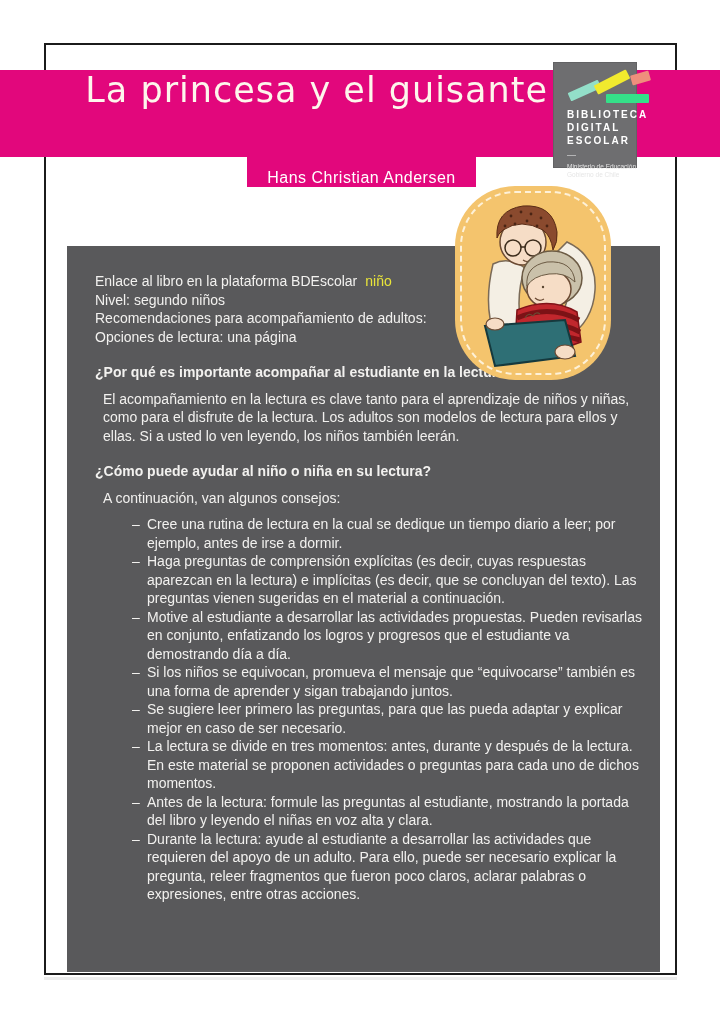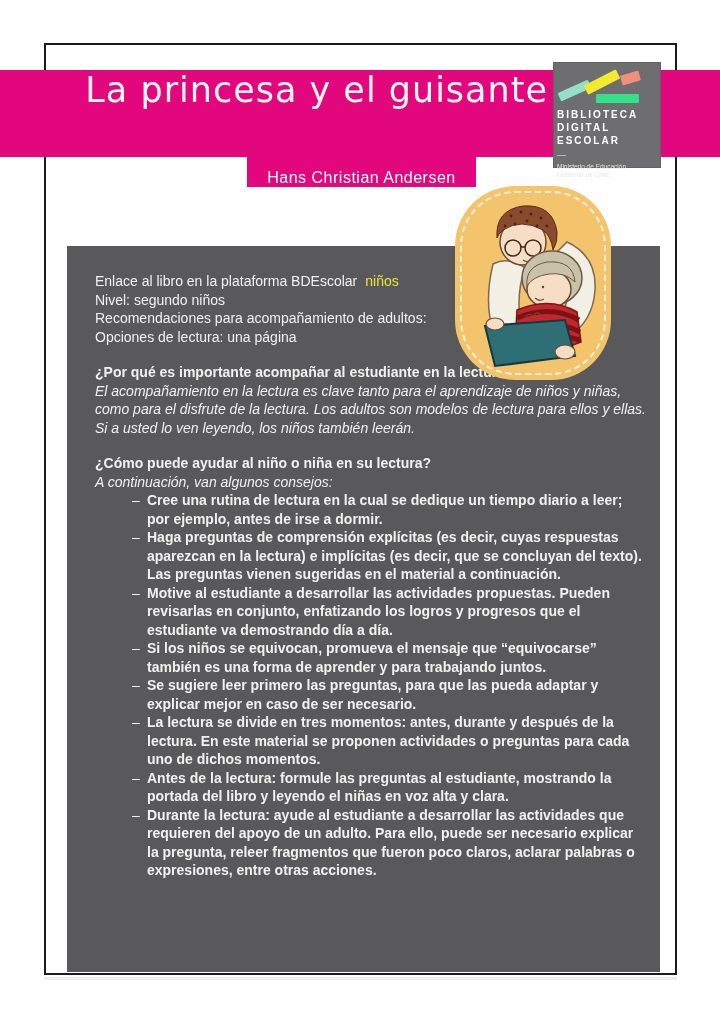--- a/index.html
+++ b/index.html
@@ -28,22 +28,22 @@
     font-family:"DejaVu Sans", sans-serif;
   }
   .author-bar {
     position:absolute; left:247px; top:156px; width:229px; height:31px;
     background:#e2077c; z-index:2;
     display:flex; align-items:flex-end; justify-content:center;
   }
   .author-bar span { color:#ffffff; font-size:16px; letter-spacing:.5px; white-space:nowrap; }
   
   .logo {
-    position:absolute; left:553px; top:62px; width:108px; height:106px;
-    background:#6e6e70; z-index:3; box-sizing:border-box; padding:8px 0 0 4px;
+    position:absolute; left:553px; top:62px; width:84px; height:106px;
+    background:#6e6e70; z-index:3; box-sizing:border-box; padding:8px 0 0 14px;
     box-shadow:0 0 0 1px #626264 inset;
   }
   .logo-art { position:relative; height:38px; }
   .pencil { position:absolute; border-radius:1px; }
   .pencil-teal   { left:1px;  top:16px; width:33px; height:9px;  background:#93dfc9; transform:rotate(-24deg); }
   .pencil-yellow { left:27px; top:7px;  width:36px; height:10px; background:#f1ea2e; transform:rotate(-27deg); }
   .pencil-salmon { left:64px; top:3px;  width:19px; height:10px; background:#ef8f7c; transform:rotate(-16deg); }
   .pencil-green  { left:39px; top:24px; width:43px; height:9px;  background:#35e089; }
   .logo-name div { color:#ffffff; font-size:10px; font-weight:bold; letter-spacing:2px; line-height:13px; }
   .logo-dash { color:#d9d9d9; font-size:9px; line-height:8px; margin:4px 0 4px; }
@@ -62,24 +62,24 @@
   .gray-box {
     position:absolute; left:67px; top:246px; width:593px; height:726px;
     background:#59595b; z-index:1; box-sizing:border-box;
     padding:26px 14px 0 28px; overflow:hidden;
     color:#f2f1ef; font-size:14px; line-height:18.5px;
   }
   .intro div { margin:0; }
   .link { color:#e8e43a; margin-left:8px; cursor:pointer; }
   .section-heading { font-weight:bold; margin-top:17px; }
   .section-heading.big-gap { margin-top:36px; }
-  .para { margin:0;font-style:italic; }
+  .para { margin:8px; }
   .bullet { display:flex; margin-left:37px; }
   .bullet .dash { flex:none; width:15px; }
-  .bullet .btext { flex:1;font-weight:bold; }
+  .bullet .btext { flex:1; }
 </style>
 </head>
 <body>
 
 <div class="sheet"></div>
 <div class="page-bottom-shadow"></div>
 
 <div class="banner">
   <div class="banner-title">La princesa y el guisante</div>
 </div>
@@ -148,21 +148,21 @@
     <ellipse cx="40" cy="138" rx="9" ry="6" fill="#f6ddc6" stroke="#6b4a33" stroke-width="1.2"></ellipse>
     <ellipse cx="110" cy="166" rx="10" ry="7" fill="#f6ddc6" stroke="#6b4a33" stroke-width="1.2"></ellipse>
     <path d="M70 132 q3 -6 8 -2 M78 130 q3 -5 7 -2" fill="none" stroke="#6b4a33" stroke-width="1.2"></path>
   </svg>
 </div>
 
 <div class="gray-box">
 
   <div class="intro">
     <div>
-      <span>Enlace al libro en la plataforma BDEscolar</span><span class="link">niños</span>
+      <span>Enlace al libro en la plataforma BDEscolar</span><span class="link">niño</span>
     </div>
     <div>Nivel: segundo niños</div>
     <div>Recomendaciones para acompañamiento de adultos:</div>
     <div>Opciones de lectura: una página</div>
   </div>
 
   <div class="section-heading">¿Por qué es importante acompañar al estudiante en la lectura?</div>
   <div class="para">El acompañamiento en la lectura es clave tanto para el aprendizaje de niños y niñas, como para el disfrute de la lectura. Los adultos son modelos de lectura para ellos y ellas. Si a usted lo ven leyendo, los niños también leerán.</div>
 
   <div class="section-heading">¿Cómo puede ayudar al niño o niña en su lectura?</div>
@@ -175,21 +175,21 @@
     <div class="bullet">
       <span class="dash">–</span>
       <span class="btext">Haga preguntas de comprensión explícitas (es decir, cuyas respuestas aparezcan en la lectura) e implícitas (es decir, que se concluyan del texto). Las preguntas vienen sugeridas en el material a continuación.</span>
     </div>
     <div class="bullet">
       <span class="dash">–</span>
       <span class="btext">Motive al estudiante a desarrollar las actividades propuestas. Pueden revisarlas en conjunto, enfatizando los logros y progresos que el estudiante va demostrando día a día.</span>
     </div>
     <div class="bullet">
       <span class="dash">–</span>
-      <span class="btext">Si los niños se equivocan, promueva el mensaje que “equivocarse” también es una forma de aprender y para trabajando juntos.</span>
+      <span class="btext">Si los niños se equivocan, promueva el mensaje que “equivocarse” también es una forma de aprender y sigan trabajando juntos.</span>
     </div>
   </div>
 
   <div class="bullets">
     <div class="bullet">
       <span class="dash">–</span>
       <span class="btext">Se sugiere leer primero las preguntas, para que las pueda adaptar y explicar mejor en caso de ser necesario.</span>
     </div>
     <div class="bullet">
       <span class="dash">–</span>

